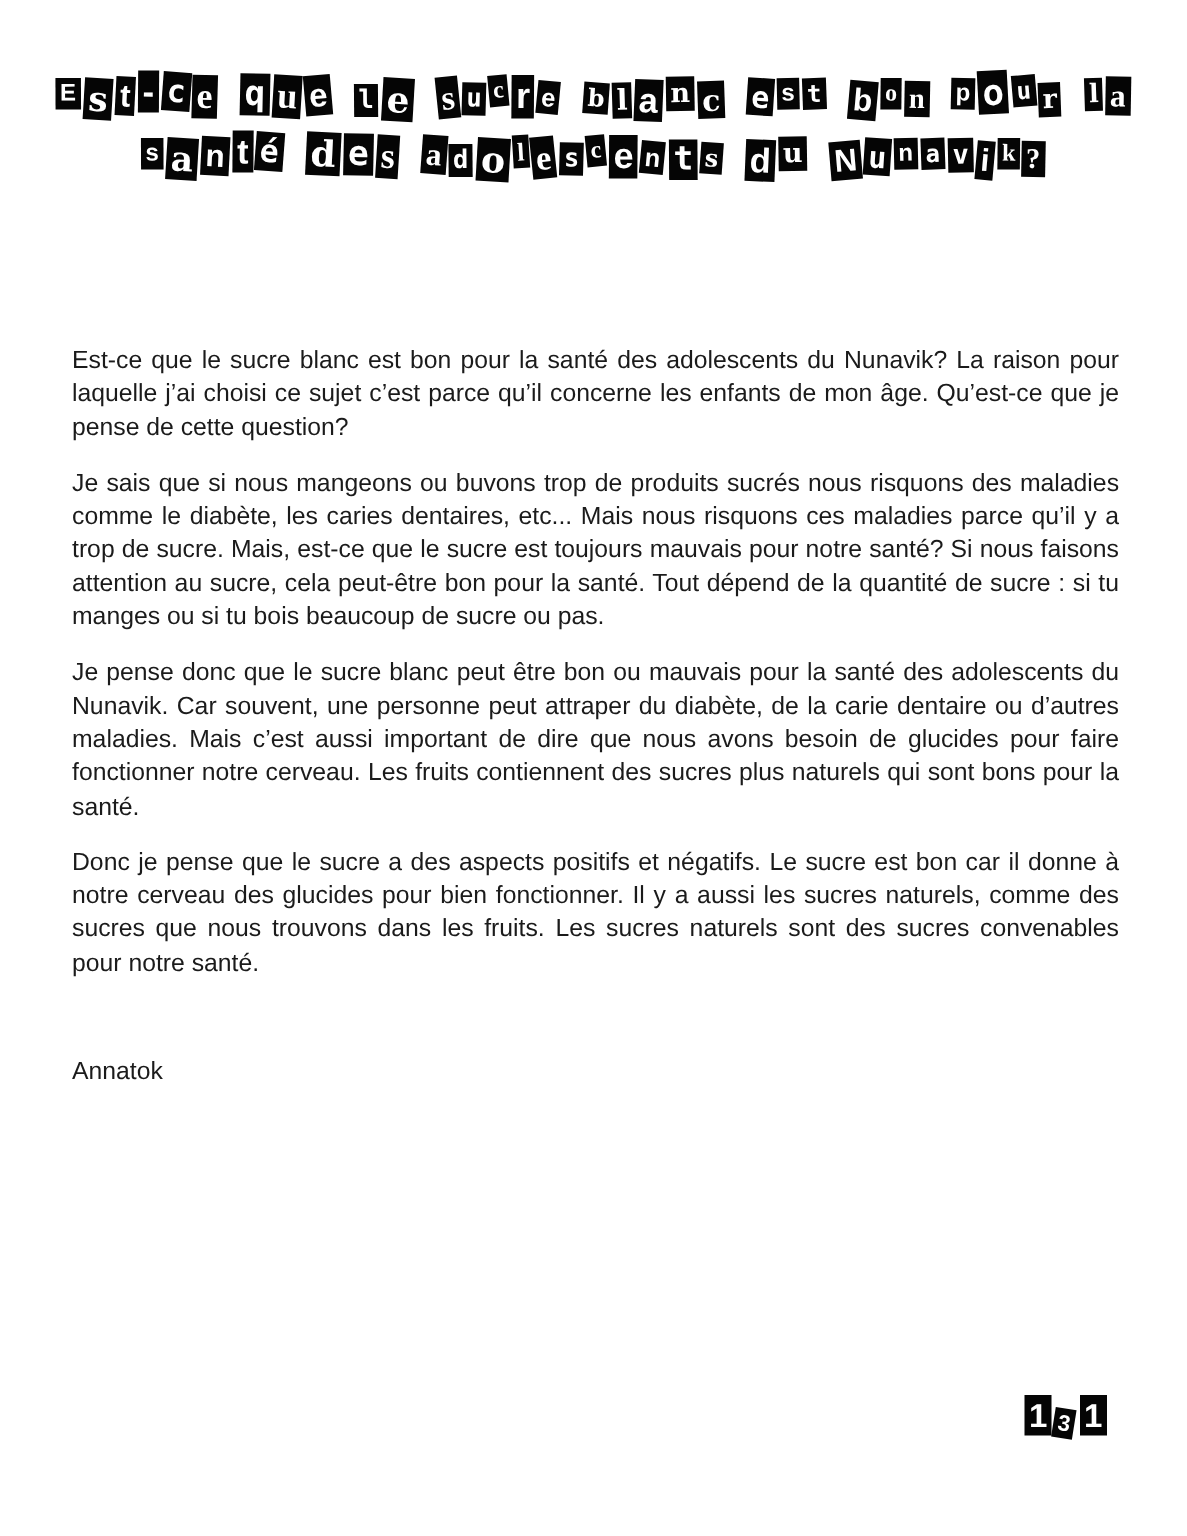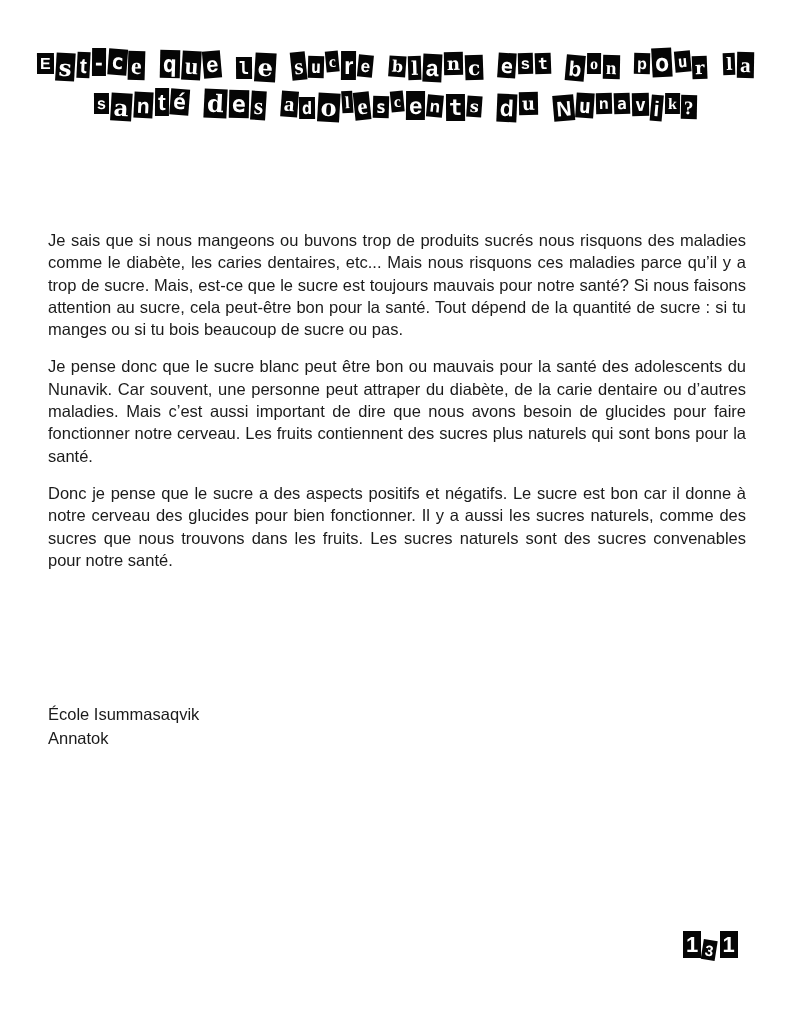--- a/index.html
+++ b/index.html
@@ -85,25 +85,25 @@
 <body>
 
 <div class="page">
 
   <div class="title">
     <div class="title-line"><span class="ransom-tile" style="font-size: 16px; font-family: &quot;Liberation Sans&quot;, sans-serif; transform: rotate(-0.2deg) translateY(-1px);">E</span><span class="ransom-tile" style="font-size: 23px; font-family: &quot;DejaVu Serif&quot;, serif; transform: rotate(3.4deg) translateY(2px);">s</span><span class="ransom-tile" style="font-size: 21px; font-family: &quot;Liberation Sans&quot;, sans-serif; transform: rotate(2.9deg) translateY(0px);">t</span><span class="ransom-tile" style="font-size: 23px; font-family: &quot;Liberation Sans&quot;, sans-serif; transform: rotate(0.4deg) translateY(-3px);">-</span><span class="ransom-tile" style="font-size: 21px; font-family: &quot;DejaVu Sans Mono&quot;, monospace; transform: rotate(4.3deg) translateY(-3px);">c</span><span class="ransom-tile" style="font-size: 24px; font-family: &quot;Liberation Serif&quot;, serif; transform: rotate(1.6deg) translateY(1px);">e</span><span class="ransom-gap"></span><span class="ransom-tile" style="font-size: 23px; font-family: &quot;DejaVu Sans Mono&quot;, monospace; transform: rotate(1.2deg) translateY(-1px);">q</span><span class="ransom-tile" style="font-size: 24px; font-family: &quot;Liberation Serif&quot;, serif; transform: rotate(3.5deg) translateY(1px);">u</span><span class="ransom-tile" style="font-size: 22px; font-family: &quot;Liberation Sans&quot;, sans-serif; transform: rotate(-5deg) translateY(0px);">e</span><span class="ransom-gap"></span><span class="ransom-tile" style="font-size: 17px; font-family: &quot;DejaVu Sans Mono&quot;, monospace; transform: rotate(-0.5deg) translateY(3px);">l</span><span class="ransom-tile" style="font-size: 24px; font-family: &quot;DejaVu Serif&quot;, serif; transform: rotate(3.3deg) translateY(3px);">e</span><span class="ransom-gap"></span><span class="ransom-tile" style="font-size: 23px; font-family: &quot;Liberation Serif&quot;, serif; transform: rotate(-5.9deg) translateY(1px);">s</span><span class="ransom-tile" style="font-size: 17px; font-family: &quot;DejaVu Sans Mono&quot;, monospace; transform: rotate(1.5deg) translateY(2px);">u</span><span class="ransom-tile" style="font-size: 16px; font-family: &quot;Liberation Serif&quot;, serif; transform: rotate(-5.4deg) translateY(-3px);">c</span><span class="ransom-tile" style="font-size: 24px; font-family: &quot;Liberation Sans&quot;, sans-serif; transform: rotate(0.4deg) translateY(1px);">r</span><span class="ransom-tile" style="font-size: 17px; font-family: &quot;Liberation Sans&quot;, sans-serif; transform: rotate(5.5deg) translateY(1px);">e</span><span class="ransom-gap"></span><span class="ransom-tile" style="font-size: 16px; font-family: &quot;DejaVu Serif&quot;, serif; transform: rotate(4.1deg) translateY(2px);">b</span><span class="ransom-tile" style="font-size: 19px; font-family: &quot;DejaVu Serif&quot;, serif; transform: rotate(-1.7deg) translateY(3px);">l</span><span class="ransom-tile" style="font-size: 23px; font-family: &quot;Liberation Sans&quot;, sans-serif; transform: rotate(2.4deg) translateY(3px);">a</span><span class="ransom-tile" style="font-size: 18px; font-family: &quot;DejaVu Serif&quot;, serif; transform: rotate(-0.9deg) translateY(-1px);">n</span><span class="ransom-tile" style="font-size: 20px; font-family: &quot;DejaVu Serif&quot;, serif; transform: rotate(-2deg) translateY(3px);">c</span><span class="ransom-gap"></span><span class="ransom-tile" style="font-size: 20px; font-family: &quot;DejaVu Sans Mono&quot;, monospace; transform: rotate(3.8deg) translateY(1px);">e</span><span class="ransom-tile" style="font-size: 16px; font-family: &quot;Liberation Sans&quot;, sans-serif; transform: rotate(-1.3deg) translateY(-1px);">s</span><span class="ransom-tile" style="font-size: 16px; font-family: &quot;DejaVu Sans Mono&quot;, monospace; transform: rotate(-2.1deg) translateY(-1px);">t</span><span class="ransom-gap"></span><span class="ransom-tile" style="font-size: 21px; font-family: &quot;Liberation Sans&quot;, sans-serif; transform: rotate(5.1deg) translateY(3px);">b</span><span class="ransom-tile" style="font-size: 16px; font-family: &quot;Liberation Serif&quot;, serif; transform: rotate(0.6deg) translateY(-1px);">o</span><span class="ransom-tile" style="font-size: 19px; font-family: &quot;Liberation Serif&quot;, serif; transform: rotate(1.1deg) translateY(2px);">n</span><span class="ransom-gap"></span><span class="ransom-tile" style="font-size: 16px; font-family: &quot;Liberation Sans&quot;, sans-serif; transform: rotate(1.3deg) translateY(-1px);">p</span><span class="ransom-tile" style="font-size: 24px; font-family: &quot;DejaVu Sans Mono&quot;, monospace; transform: rotate(-3.1deg) translateY(-2px);">o</span><span class="ransom-tile" style="font-size: 16px; font-family: &quot;DejaVu Sans Mono&quot;, monospace; transform: rotate(-4.9deg) translateY(-3px);">u</span><span class="ransom-tile" style="font-size: 18px; font-family: &quot;DejaVu Serif&quot;, serif; transform: rotate(-2.2deg) translateY(3px);">r</span><span class="ransom-gap"></span><span class="ransom-tile" style="font-size: 17px; font-family: &quot;DejaVu Serif&quot;, serif; transform: rotate(-1.8deg) translateY(-1px);">l</span><span class="ransom-tile" style="font-size: 21px; font-family: &quot;Liberation Serif&quot;, serif; transform: rotate(1deg) translateY(0px);">a</span></div>
     <div class="title-line"><span class="ransom-tile" style="font-size: 16px; font-family: &quot;Liberation Sans&quot;, sans-serif; transform: rotate(-0.2deg) translateY(-1px);">s</span><span class="ransom-tile" style="font-size: 23px; font-family: &quot;DejaVu Serif&quot;, serif; transform: rotate(3.4deg) translateY(2px);">a</span><span class="ransom-tile" style="font-size: 21px; font-family: &quot;Liberation Sans&quot;, sans-serif; transform: rotate(2.9deg) translateY(0px);">n</span><span class="ransom-tile" style="font-size: 23px; font-family: &quot;Liberation Sans&quot;, sans-serif; transform: rotate(0.4deg) translateY(-3px);">t</span><span class="ransom-tile" style="font-size: 21px; font-family: &quot;DejaVu Sans Mono&quot;, monospace; transform: rotate(4.3deg) translateY(-3px);">é</span><span class="ransom-gap"></span><span class="ransom-tile" style="font-size: 24px; font-family: &quot;DejaVu Serif&quot;, serif; transform: rotate(2.8deg) translateY(-1px);">d</span><span class="ransom-tile" style="font-size: 23px; font-family: &quot;DejaVu Sans Mono&quot;, monospace; transform: rotate(1.2deg) translateY(-1px);">e</span><span class="ransom-tile" style="font-size: 24px; font-family: &quot;Liberation Serif&quot;, serif; transform: rotate(3.5deg) translateY(1px);">s</span><span class="ransom-gap"></span><span class="ransom-tile" style="font-size: 21px; font-family: &quot;Liberation Serif&quot;, serif; transform: rotate(4.2deg) translateY(-1px);">a</span><span class="ransom-tile" style="font-size: 17px; font-family: &quot;DejaVu Sans Mono&quot;, monospace; transform: rotate(-0.5deg) translateY(3px);">d</span><span class="ransom-tile" style="font-size: 24px; font-family: &quot;DejaVu Serif&quot;, serif; transform: rotate(3.3deg) translateY(3px);">o</span><span class="ransom-tile" style="font-size: 17px; font-family: &quot;Liberation Serif&quot;, serif; transform: rotate(-3.5deg) translateY(-3px);">l</span><span class="ransom-tile" style="font-size: 23px; font-family: &quot;Liberation Serif&quot;, serif; transform: rotate(-5.9deg) translateY(1px);">e</span><span class="ransom-tile" style="font-size: 17px; font-family: &quot;DejaVu Sans Mono&quot;, monospace; transform: rotate(1.5deg) translateY(2px);">s</span><span class="ransom-tile" style="font-size: 16px; font-family: &quot;Liberation Serif&quot;, serif; transform: rotate(-5.4deg) translateY(-3px);">c</span><span class="ransom-tile" style="font-size: 24px; font-family: &quot;Liberation Sans&quot;, sans-serif; transform: rotate(0.4deg) translateY(1px);">e</span><span class="ransom-tile" style="font-size: 17px; font-family: &quot;Liberation Sans&quot;, sans-serif; transform: rotate(5.5deg) translateY(1px);">n</span><span class="ransom-tile" style="font-size: 22px; font-family: &quot;DejaVu Sans Mono&quot;, monospace; transform: rotate(-0.4deg) translateY(3px);">t</span><span class="ransom-tile" style="font-size: 16px; font-family: &quot;DejaVu Serif&quot;, serif; transform: rotate(4.1deg) translateY(2px);">s</span><span class="ransom-gap"></span><span class="ransom-tile" style="font-size: 23px; font-family: &quot;Liberation Sans&quot;, sans-serif; transform: rotate(2.4deg) translateY(3px);">d</span><span class="ransom-tile" style="font-size: 18px; font-family: &quot;DejaVu Serif&quot;, serif; transform: rotate(-0.9deg) translateY(-1px);">u</span><span class="ransom-gap"></span><span class="ransom-tile" style="font-size: 21px; font-family: &quot;Liberation Sans&quot;, sans-serif; transform: rotate(-4.8deg) translateY(3px);">N</span><span class="ransom-tile" style="font-size: 20px; font-family: &quot;DejaVu Sans Mono&quot;, monospace; transform: rotate(3.8deg) translateY(1px);">u</span><span class="ransom-tile" style="font-size: 16px; font-family: &quot;Liberation Sans&quot;, sans-serif; transform: rotate(-1.3deg) translateY(-1px);">n</span><span class="ransom-tile" style="font-size: 16px; font-family: &quot;DejaVu Sans Mono&quot;, monospace; transform: rotate(-2.1deg) translateY(-1px);">a</span><span class="ransom-tile" style="font-size: 18px; font-family: &quot;DejaVu Sans Mono&quot;, monospace; transform: rotate(-1.2deg) translateY(0px);">v</span><span class="ransom-tile" style="font-size: 21px; font-family: &quot;Liberation Sans&quot;, sans-serif; transform: rotate(5.1deg) translateY(3px);">i</span><span class="ransom-tile" style="font-size: 16px; font-family: &quot;Liberation Serif&quot;, serif; transform: rotate(0.6deg) translateY(-1px);">k</span><span class="ransom-tile" style="font-size: 19px; font-family: &quot;Liberation Serif&quot;, serif; transform: rotate(1.1deg) translateY(2px);">?</span></div>
   </div>
 
   <div class="body-text">
+    <p>Est-ce que le sucre blanc est bon pour la santé des adolescents du Nunavik? La raison pour laquelle j’ai choisi ce sujet c’est parce qu’il concerne les enfants de mon âge. Qu’est-ce que je pense de cette question?</p>
     <p>Je sais que si nous mangeons ou buvons trop de produits sucrés nous risquons des maladies comme le diabète, les caries dentaires, etc... Mais nous risquons ces maladies parce qu’il y a trop de sucre. Mais, est-ce que le sucre est toujours mauvais pour notre santé? Si nous faisons attention au sucre, cela peut-être bon pour la santé. Tout dépend de la quantité de sucre : si tu manges ou si tu bois beaucoup de sucre ou pas.</p>
     <p>Je pense donc que le sucre blanc peut être bon ou mauvais pour la santé des adolescents du Nunavik. Car souvent, une personne peut attraper du diabète, de la carie dentaire ou d’autres maladies. Mais c’est aussi important de dire que nous avons besoin de glucides pour faire fonctionner notre cerveau. Les fruits contiennent des sucres plus naturels qui sont bons pour la santé.</p>
     <p>Donc je pense que le sucre a des aspects positifs et négatifs. Le sucre est bon car il donne à notre cerveau des glucides pour bien fonctionner. Il y a aussi les sucres naturels, comme des sucres que nous trouvons dans les fruits. Les sucres naturels sont des sucres convenables pour notre santé.</p>
   </div>
 
   <div class="signature">
-    <div>École Isummasaqvik</div>
     <div>Annatok</div>
   </div>
 
   <div class="page-number"><span class="ransom-tile" style="font-size: 22px; font-family: &quot;Liberation Sans&quot;, sans-serif; transform: rotate(0deg) translateY(0px);">1</span><span class="ransom-tile" style="font-size: 15px; font-family: &quot;Liberation Sans&quot;, sans-serif; transform: rotate(9deg) translateY(5px);">3</span><span class="ransom-tile" style="font-size: 22px; font-family: &quot;Liberation Sans&quot;, sans-serif; transform: rotate(0deg) translateY(0px);">1</span></div>
 
 </div>
 
 </body></html>

